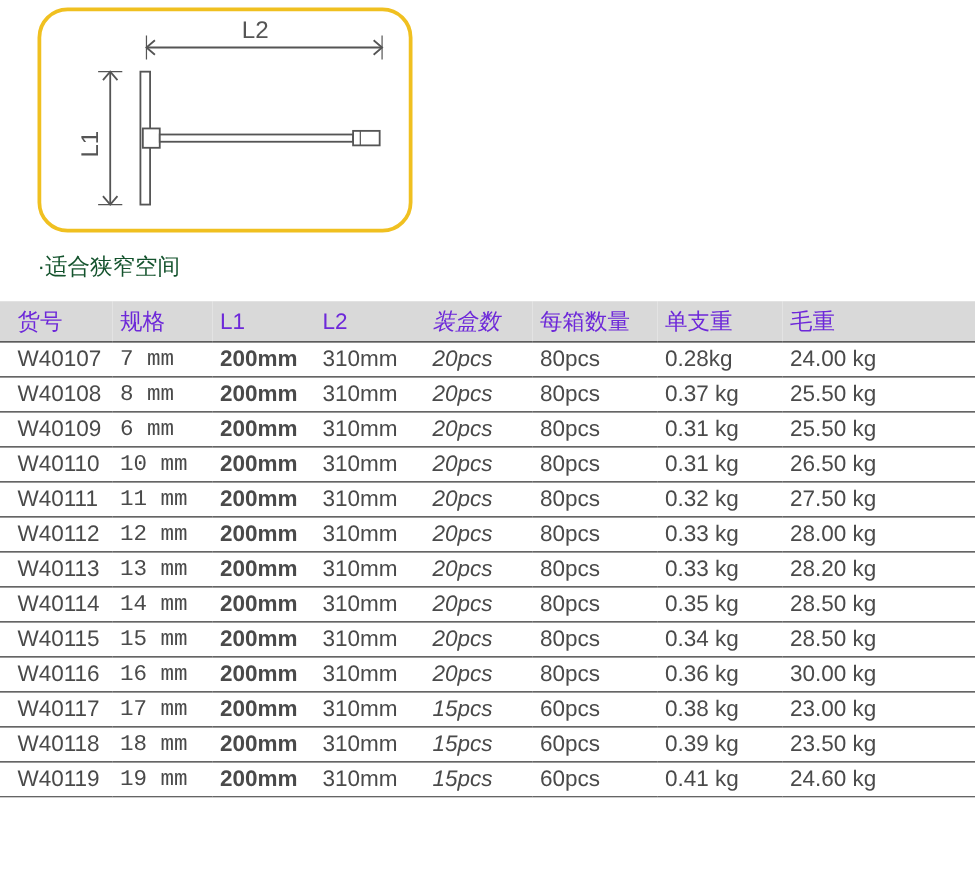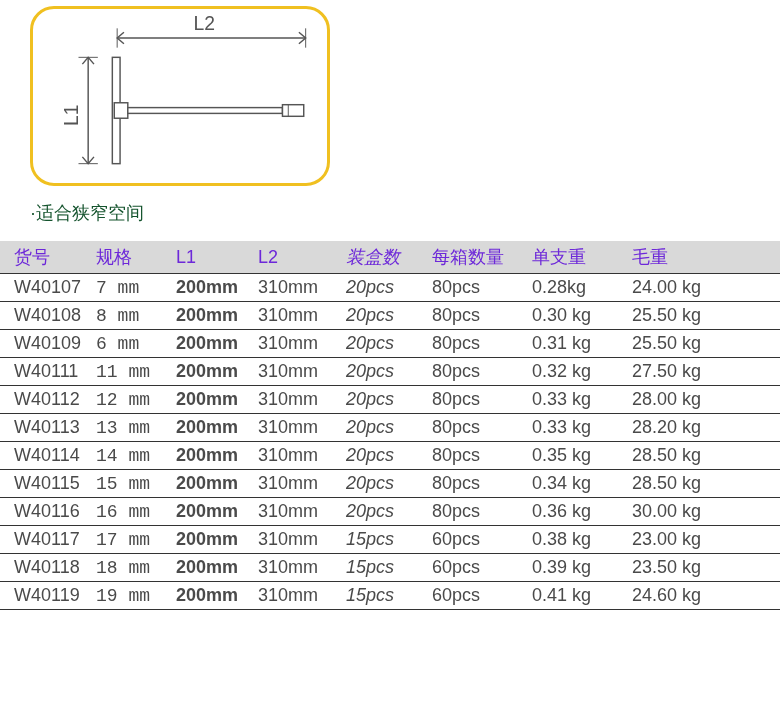--- a/index.html
+++ b/index.html
@@ -121,32 +121,42 @@
         <td class="col6">0.28kg</td>
         <td class="col7">24.00 kg</td>
       </tr>
       <tr>
         <td class="col0">W40108</td>
         <td class="col1">8 mm</td>
         <td class="col2">200mm</td>
         <td class="col3">310mm</td>
         <td class="col4">20pcs</td>
         <td class="col5">80pcs</td>
-        <td class="col6">0.30 kg</td>
+        <td class="col6">0.37 kg</td>
         <td class="col7">25.50 kg</td>
       </tr>
       <tr>
         <td class="col0">W40109</td>
         <td class="col1">6 mm</td>
         <td class="col2">200mm</td>
         <td class="col3">310mm</td>
         <td class="col4">20pcs</td>
         <td class="col5">80pcs</td>
         <td class="col6">0.31 kg</td>
         <td class="col7">25.50 kg</td>
+      </tr>
+      <tr>
+        <td class="col0">W40110</td>
+        <td class="col1">10 mm</td>
+        <td class="col2">200mm</td>
+        <td class="col3">310mm</td>
+        <td class="col4">20pcs</td>
+        <td class="col5">80pcs</td>
+        <td class="col6">0.31 kg</td>
+        <td class="col7">26.50 kg</td>
       </tr>
       <tr>
         <td class="col0">W40111</td>
         <td class="col1">11 mm</td>
         <td class="col2">200mm</td>
         <td class="col3">310mm</td>
         <td class="col4">20pcs</td>
         <td class="col5">80pcs</td>
         <td class="col6">0.32 kg</td>
         <td class="col7">27.50 kg</td>

